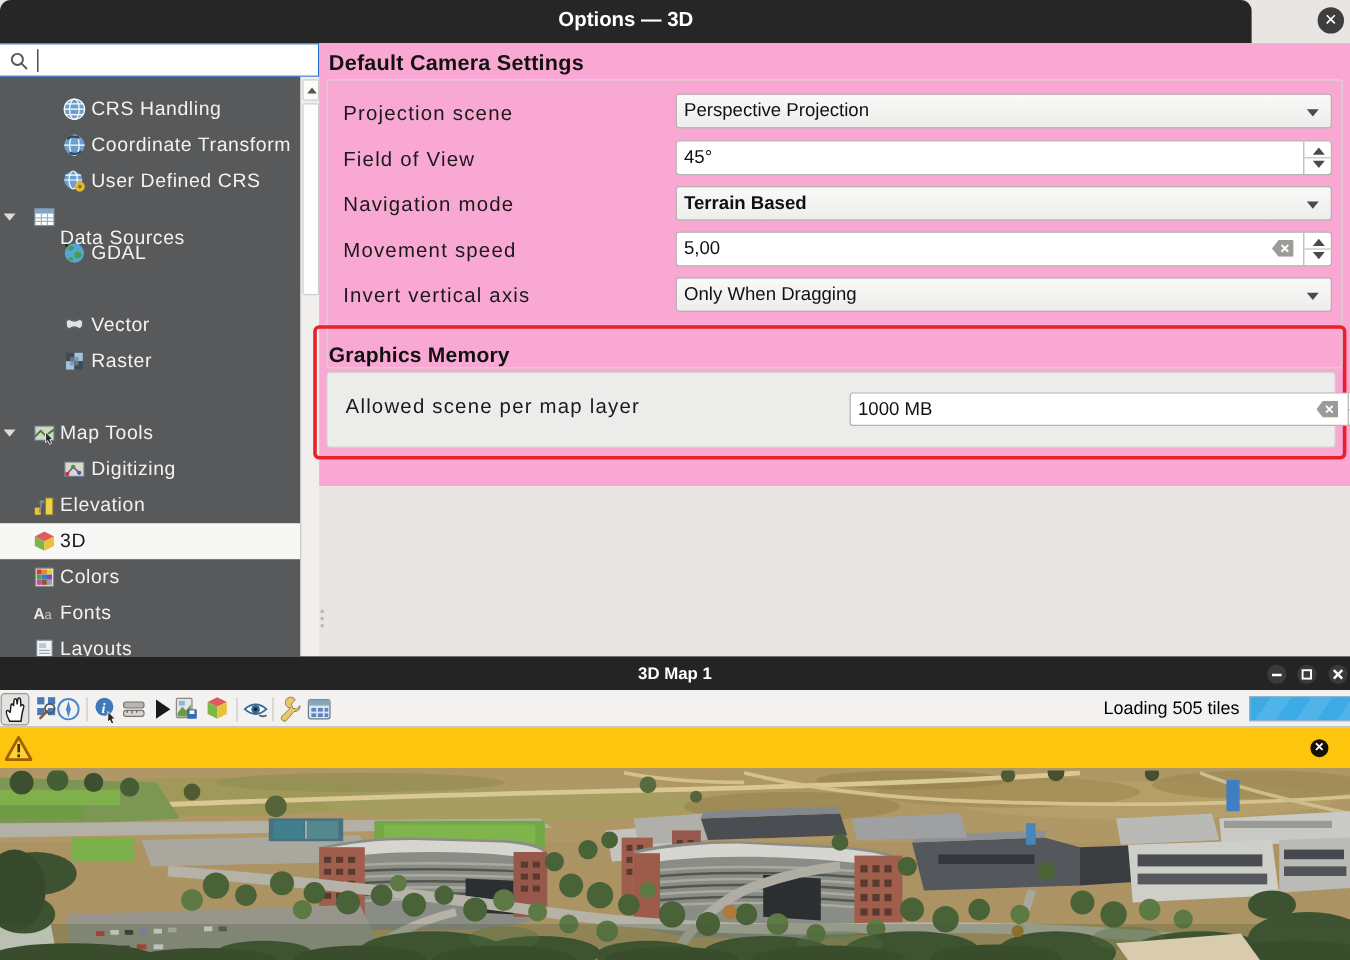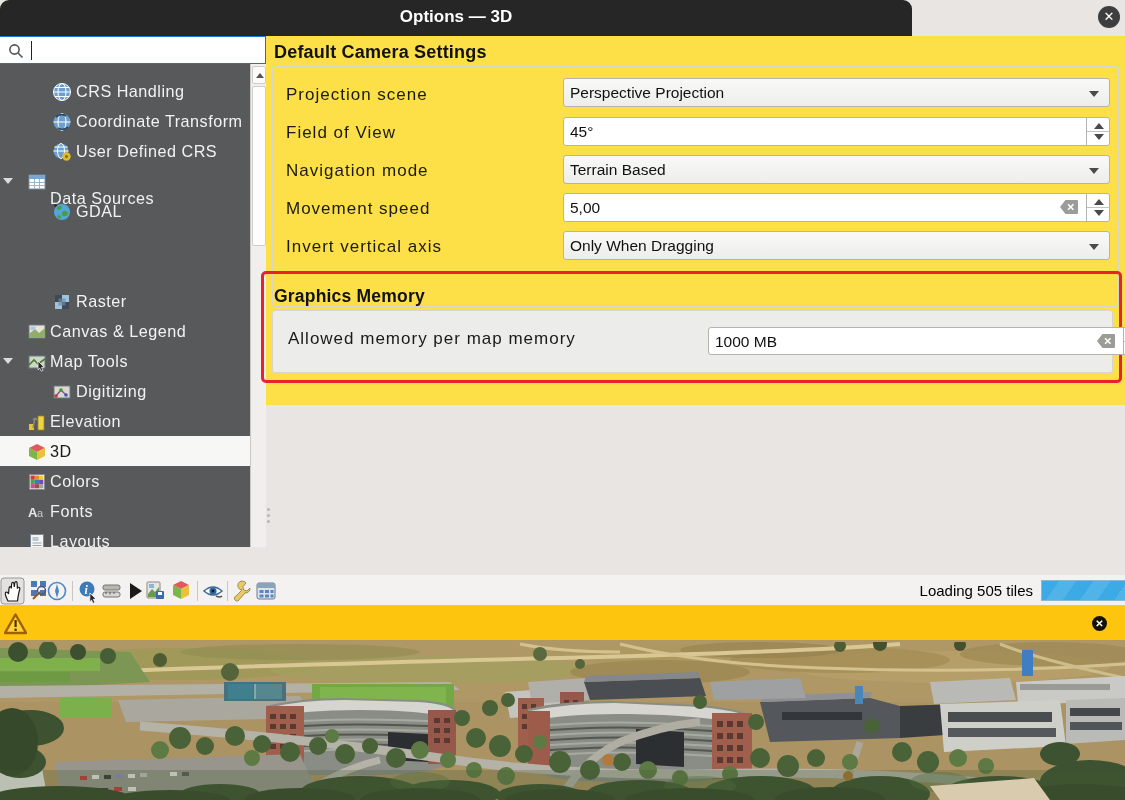--- a/index.html
+++ b/index.html
@@ -2,21 +2,21 @@
 <html><head>
 <meta charset="utf-8">
 <style>
 * { margin:0; padding:0; box-sizing:border-box; }
 html,body { width:1125px; height:800px; overflow:hidden; background:#e8e5e2;
   font-family:"Liberation Sans", sans-serif; }
 #stage { position:relative; width:1125px; height:800px; }
 .abs { position:absolute; }
 
 
-#titlebar { left:0; top:0; width:912px; height:36px; background:#262626;
+#titlebar { left:0; top:0; width:1043px; height:36px; background:#262626;
   border-radius:9px 9px 0 0; }
 #titlebar .title { position:absolute; left:0; right:0; top:7px; text-align:center;
   color:#fff; font-weight:bold; font-size:17px; }
 #dlgclose { left:1098px; top:6px; width:22px; height:22px; border-radius:50%;
   background:#3e3e3e; color:#fff; font-size:13px; line-height:22px; text-align:center; }
 
 #searchbox { left:0; top:36px; width:266px; height:28px; background:#fff;
   border:1px solid #1c71d8; border-left:none; }
 #searchbox .mag { position:absolute; left:8px; top:6px; }
 #searchbox .caret { position:absolute; left:31px; top:4px; width:1px; height:19px; background:#222; }
@@ -28,21 +28,21 @@
 .srow .tw { position:absolute; top:0; }
 .srow.sel { background:#f7f7f6; color:#1a1a1a; }
 .arr { position:absolute; top:12px; width:0; height:0; border-left:5px solid transparent;
   border-right:5px solid transparent; border-top:6px solid #dcdcdc; }
 #sidescroll { left:250px; top:64px; width:16px; height:483px; background:#f0efee; border-left:1px solid #c9c7c4;}
 #sidescroll .btn { position:absolute; left:1px; top:2px; width:14px; height:18px; background:#fbfbfa; border:1px solid #cfcdca; border-radius:2px;}
 #sidescroll .btn:after { content:""; position:absolute; left:3px; top:6px; width:0; height:0;
   border-left:4px solid transparent; border-right:4px solid transparent; border-bottom:5px solid #555; }
 #sidescroll .thumb { position:absolute; left:1px; top:22px; width:14px; height:160px; background:#fdfdfd; border:1px solid #cfcdca; border-radius:2px; }
 
-#panel { left:266px; top:36px; width:859px; height:369px; background:#fde047; }
+#panel { left:266px; top:36px; width:859px; height:369px; background:#f9a8d4; }
 #panel h1 { position:absolute; left:8px; top:6px; font-size:18px; letter-spacing:0.2px; color:#111; }
 #groupbox1 { position:absolute; left:6px; top:30px; width:847px; height:241px;
   border:1px solid #d8d5d1; border-radius:3px; }
 .flabel { position:absolute; left:20px; font-size:17px; letter-spacing:1px; color:#1a1a1a; white-space:nowrap; }
 .ctrl { position:absolute; left:297px; width:547px; height:29px; background:#fff;
   border:1px solid #b5b3b0; border-radius:3px; font-size:15.5px; color:#111;
   line-height:27px; padding-left:6px; }
 .ctrl.combo { background:linear-gradient(#f9f9f8,#ededeb); }
 .ctrl .dd { position:absolute; right:10px; top:12px; width:0; height:0;
   border-left:5px solid transparent; border-right:5px solid transparent; border-top:6px solid #4a4a4a; }
@@ -157,41 +157,39 @@
       <svg width="20" height="20" viewBox="0 0 20 20">
             <circle cx="10" cy="10" r="8" fill="#4fa8d8"></circle>
             <path d="M5 5 q3 -2 5 0 q-1 3 -4 3 q-2 -1 -1 -3z" fill="#4f9b3e"></path>
             <path d="M11 9 q4 -1 5 2 q-1 4 -5 3 q-2 -2 0 -5z" fill="#4f9b3e"></path>
             <path d="M6 13 q3 0 3 3 q-2 1 -4 -1z" fill="#4f9b3e"></path>
             <circle cx="3.5" cy="3.5" r="1.2" fill="#222"></circle>
           </svg>
       </span>
         <span class="tw" style="left:76px;">GDAL</span>
       </div>
+    <div class="srow" style="top:192px;">
+        <span class="ic" style="left:52px;">
+      <svg width="20" height="20" viewBox="0 0 20 20">
+            <path d="M3 8 Q3 5 6 5 Q10 8 14 5 Q17 5 17 8 Q17 13 14 13 Q10 10 6 13 Q3 13 3 8z" fill="#dfe3e6" stroke="#5a646e" stroke-width="1.3"></path>
+          </svg>
+      </span>
+        <span class="tw" style="left:76px;">Vector</span>
+      </div>
     <div class="srow" style="top:222px;">
         <span class="ic" style="left:52px;">
       <svg width="20" height="20" viewBox="0 0 20 20">
             <rect x="3" y="3" width="7" height="7" fill="#3d4a56"></rect>
             <rect x="10" y="3" width="7" height="7" fill="#9fc2dd"></rect>
             <rect x="3" y="10" width="7" height="7" fill="#9fc2dd"></rect>
             <rect x="10" y="10" width="7" height="7" fill="#3d4a56"></rect>
             <rect x="6.5" y="6.5" width="7" height="7" fill="#6f8aa0" opacity="0.7"></rect>
           </svg>
       </span>
         <span class="tw" style="left:76px;">Raster</span>
-      </div>
-    <div class="srow" style="top:252px;">
-        <span class="ic" style="left:27px;">
-      <svg width="20" height="20" viewBox="0 0 20 20">
-            <rect x="2" y="3" width="16" height="13" fill="#e8e4da" stroke="#6a7a84"></rect>
-            <path d="M2 12 L8 7 L12 11 L18 6 L18 16 L2 16z" fill="#8fae6a"></path>
-            <rect x="3.5" y="4.5" width="5" height="3.5" fill="#b0c8dd"></rect>
-          </svg>
-      </span>
-        <span class="tw" style="left:50px;">Canvas &amp; Legend</span>
       </div>
     <div class="srow" style="top:282px;">
         <span class="arr" style="left:3px;"></span>
         <span class="ic" style="left:27px;">
       <svg width="20" height="20" viewBox="0 0 20 20">
             <rect x="2" y="4" width="16" height="12" fill="#cdd8c2" stroke="#6a7a84"></rect>
             <path d="M2 13 L7 8 L11 12 L18 7" fill="none" stroke="#4a7a3a" stroke-width="1.6"></path>
             <path d="M11 9 l6 6 l-2.4 0.4 l1.4 3 l-1.8 0.8 l-1.4 -3 l-1.8 1.6z" fill="#2a2a2a" stroke="#fff" stroke-width="0.7"></path>
           </svg>
       </span>
@@ -282,21 +280,21 @@
     <div class="flabel" style="top:125px;">Navigation mode</div>
     <div class="flabel" style="top:163px;">Movement speed</div>
     <div class="flabel" style="top:201px;">Invert vertical axis</div>
 
     <div class="ctrl combo" style="top:42px;">Perspective Projection<span class="dd"></span></div>
     <div class="ctrl" style="top:81px;">45°<span class="spin">
           <span class="up"></span>
           <span class="dn"></span>
           <span class="mid"></span>
         </span></div>
-    <div class="ctrl combo" style="top:119px;">Terrain Based<span class="dd"></span></div>
+    <div class="ctrl combo" style="top:119px;font-weight:bold;">Terrain Based<span class="dd"></span></div>
     <div class="ctrl" style="top:157px;">5,00
       <span class="clr">
           <svg width="18" height="14" viewBox="0 0 18 14">
             <path d="M5.5 0 H17 a1 1 0 0 1 1 1 V13 a1 1 0 0 1 -1 1 H5.5 L0 7 Z" fill="#9b9b97" transform="scale(1)"></path>
             <path d="M8 4.2 L13.5 9.8 M13.5 4.2 L8 9.8" stroke="#fff" stroke-width="1.6"></path>
           </svg>
         </span>
       <span class="spin">
           <span class="up"></span>
           <span class="dn"></span>
@@ -304,35 +302,47 @@
         </span></div>
     <div class="ctrl combo" style="top:195px;">Only When Dragging<span class="dd"></span></div>
   </div>
 
   <div class="abs" id="redbox"></div>
   <div class="abs" style="left:267px;top:508px;width:3px;height:3px;border-radius:50%;background:#b9b7b4;"></div>
   <div class="abs" style="left:267px;top:514px;width:3px;height:3px;border-radius:50%;background:#b9b7b4;"></div>
   <div class="abs" style="left:267px;top:520px;width:3px;height:3px;border-radius:50%;background:#b9b7b4;"></div>
   <div class="abs" id="gmtitle">Graphics Memory</div>
   <div class="abs" id="groupbox2">
-    <div class="flabel">Allowed memory per map memory</div>
+    <div class="flabel">Allowed scene per map layer</div>
     <div class="ctrl">1000 MB
       <span class="clr">
           <svg width="18" height="14" viewBox="0 0 18 14">
             <path d="M5.5 0 H17 a1 1 0 0 1 1 1 V13 a1 1 0 0 1 -1 1 H5.5 L0 7 Z" fill="#9b9b97"></path>
             <path d="M8 4.2 L13.5 9.8 M13.5 4.2 L8 9.8" stroke="#fff" stroke-width="1.6"></path>
           </svg>
         </span>
       <span class="spin">
           <span class="up"></span>
           <span class="dn"></span>
           <span class="mid"></span>
         </span></div>
   </div>
 
+  <div class="abs" id="maptitle">
+    <div class="title">3D Map 1</div>
+    <div class="winbtn" style="left:1056px;"><svg width="16" height="16">
+          <line x1="4" y1="8.5" x2="12" y2="8.5" stroke="#fff" stroke-width="2"></line>
+        </svg></div>
+    <div class="winbtn" style="left:1081px;"><svg width="16" height="16">
+          <rect x="4.5" y="4.5" width="7" height="7" fill="none" stroke="#fff" stroke-width="1.6"></rect>
+        </svg></div>
+    <div class="winbtn" style="left:1107px;"><svg width="16" height="16">
+          <path d="M4.5 4.5 L11.5 11.5 M11.5 4.5 L4.5 11.5" stroke="#fff" stroke-width="2"></path>
+        </svg></div>
+  </div>
 
   <div class="abs" id="maptoolbar">
     <svg id="tbicons" style="position:absolute;left:0;top:0;" width="290" height="32" viewBox="0 0 290 32">
 
       <rect x="1" y="3" width="23" height="26" rx="3" fill="#e4e2e0" stroke="#9a9895"></rect>
       <g stroke="#1a1a1a" stroke-width="1.2" fill="#fff">
         <path d="M8 26 C6 22 4.5 19 5.5 17.5 C6.5 16.5 8 17.5 8.5 19 L9 14 C9 11 11 11 11.3 13.5 L11.6 9 C11.8 6.8 13.8 6.8 14 9 L14.3 12 L14.8 8 C15.1 6 17 6.2 17.1 8.2 L17.4 13 C19 11.5 20.5 12.5 19.6 15 C18.5 18 18 22 17.5 26z"></path>
       </g>
 
       <g>

